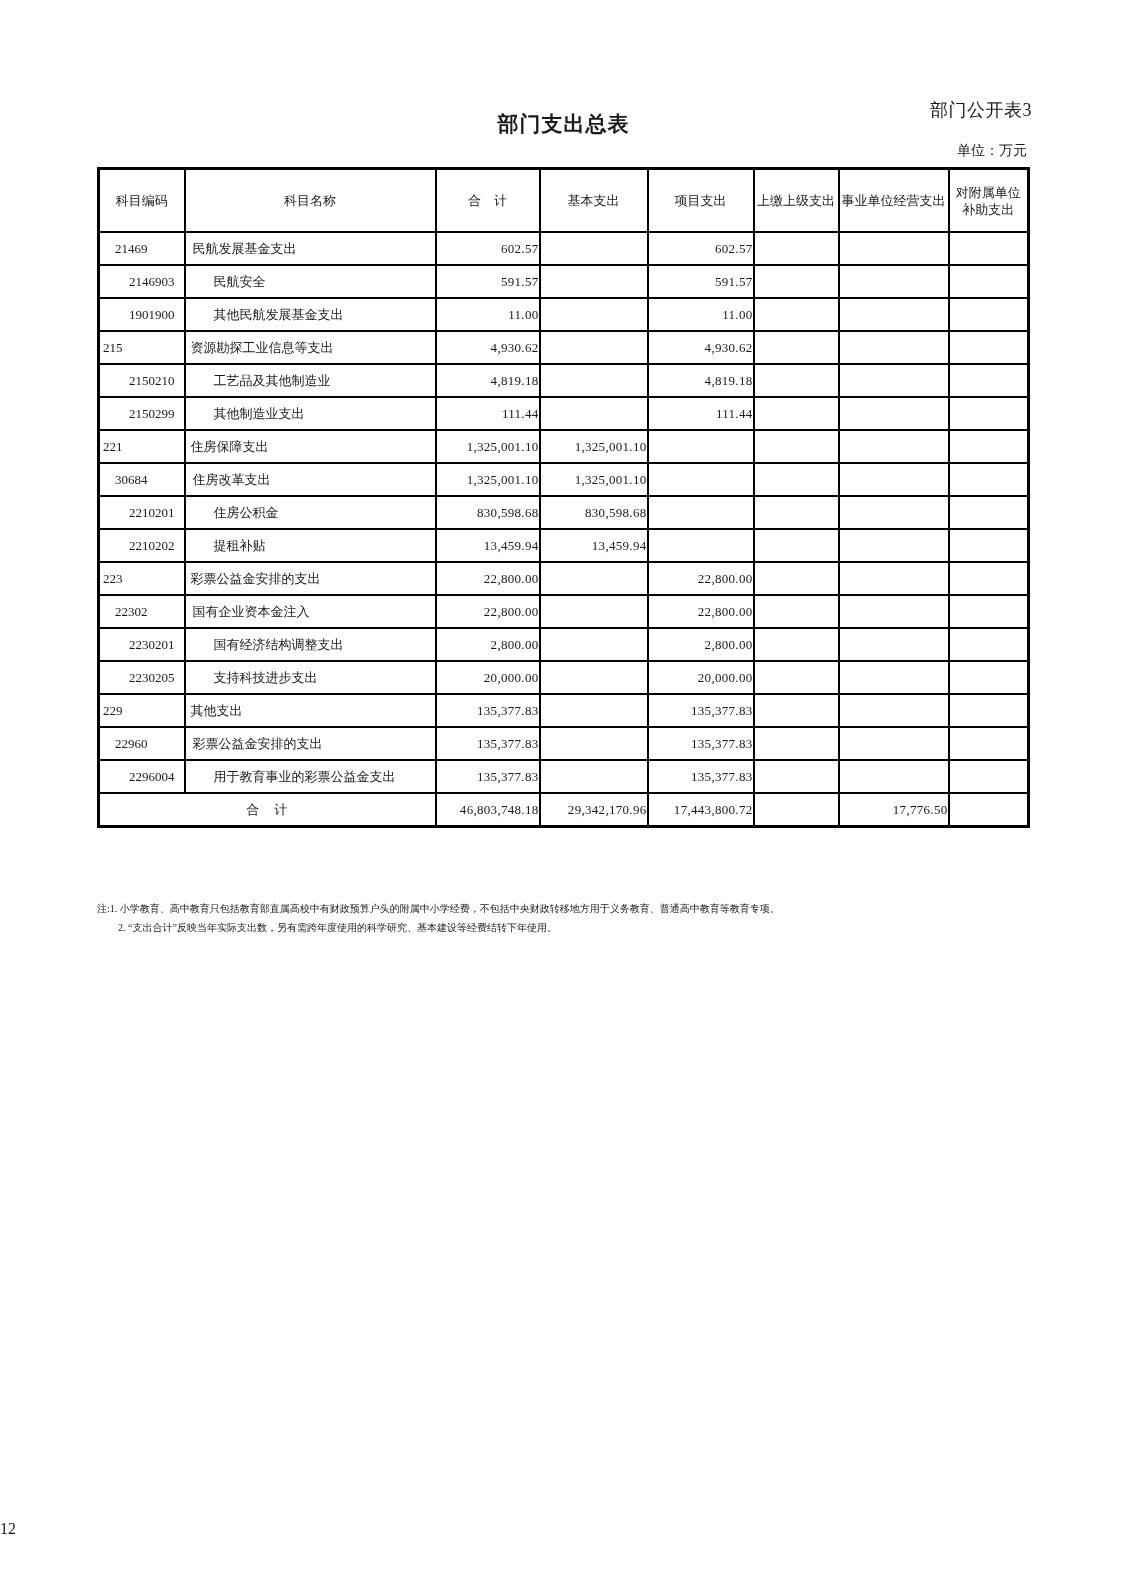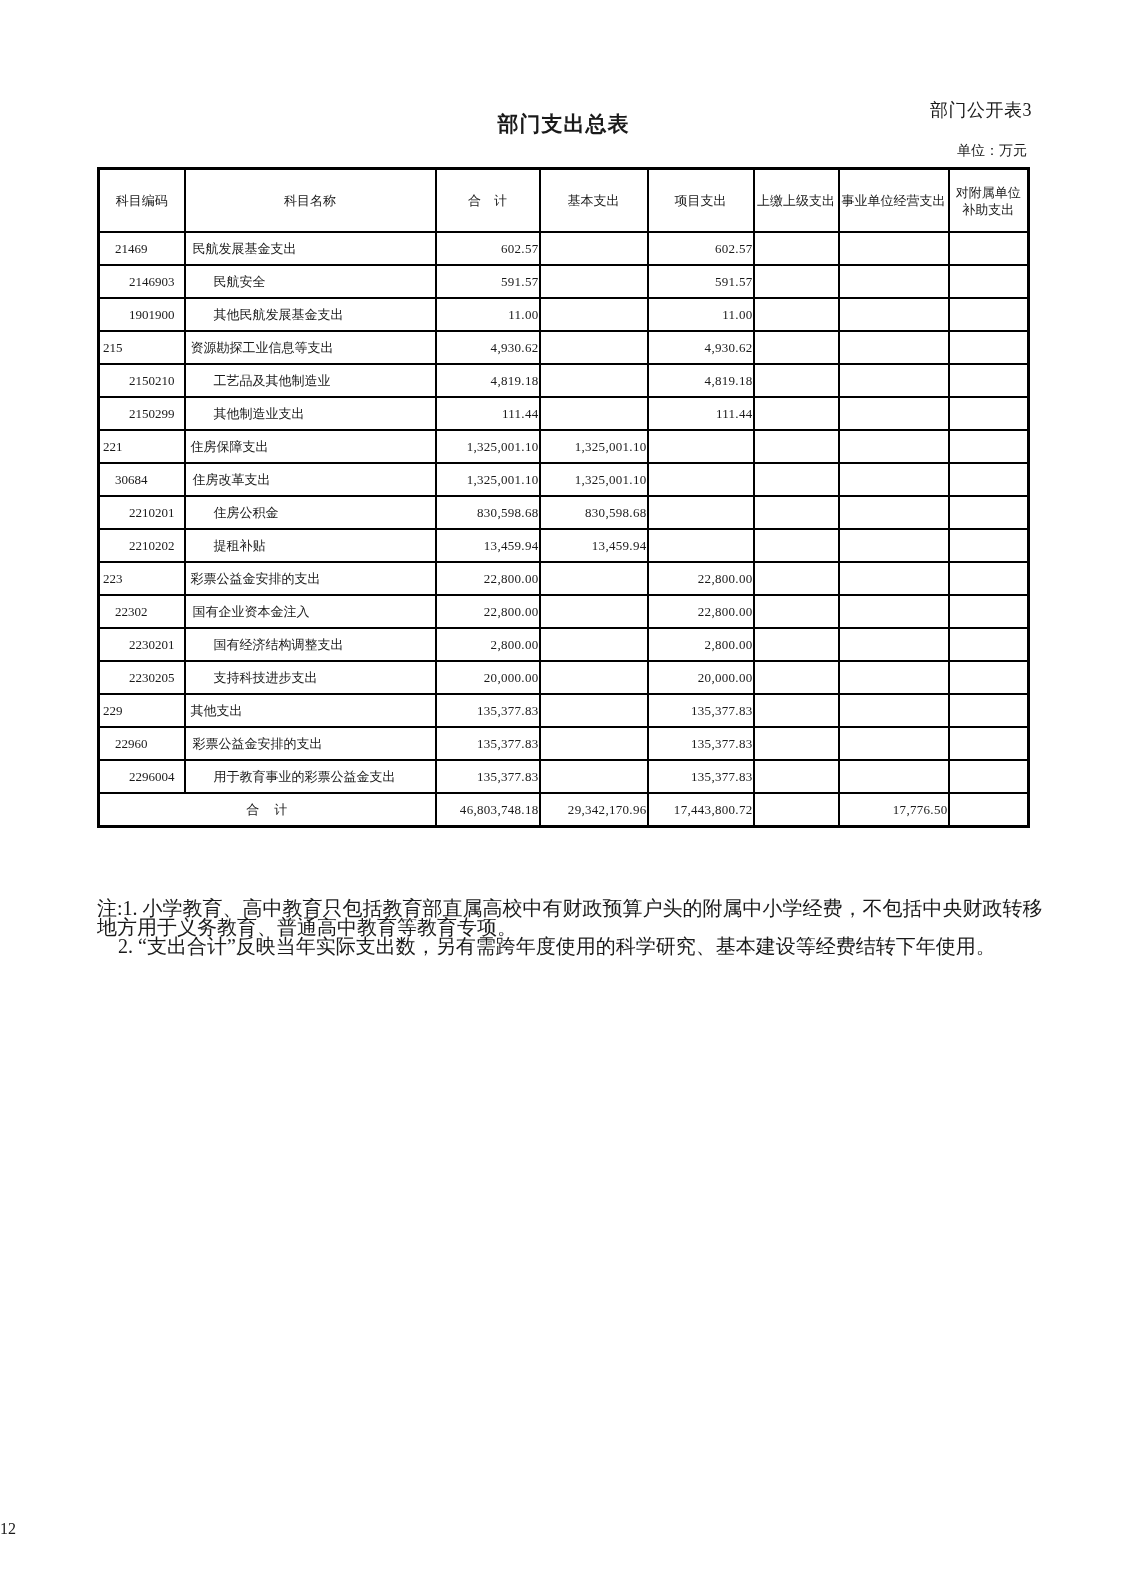--- a/index.html
+++ b/index.html
@@ -83,21 +83,21 @@
   }
   .cell-total-label {
     text-align: center;
     letter-spacing: 1px;
   }
   .notes {
     position: absolute;
     left: 97px;
     top: 899px;
     width: 960px;
-    font-size: 20px;
+    font-size: 10px;
     line-height: 19px;
   }
   .note-line2 { padding-left: 21px; }
   .page-number {
     position: absolute;
     top: 1520px;
     left: 0;
     width: 100%;
     text-align: left;
     font-size: 16px;

